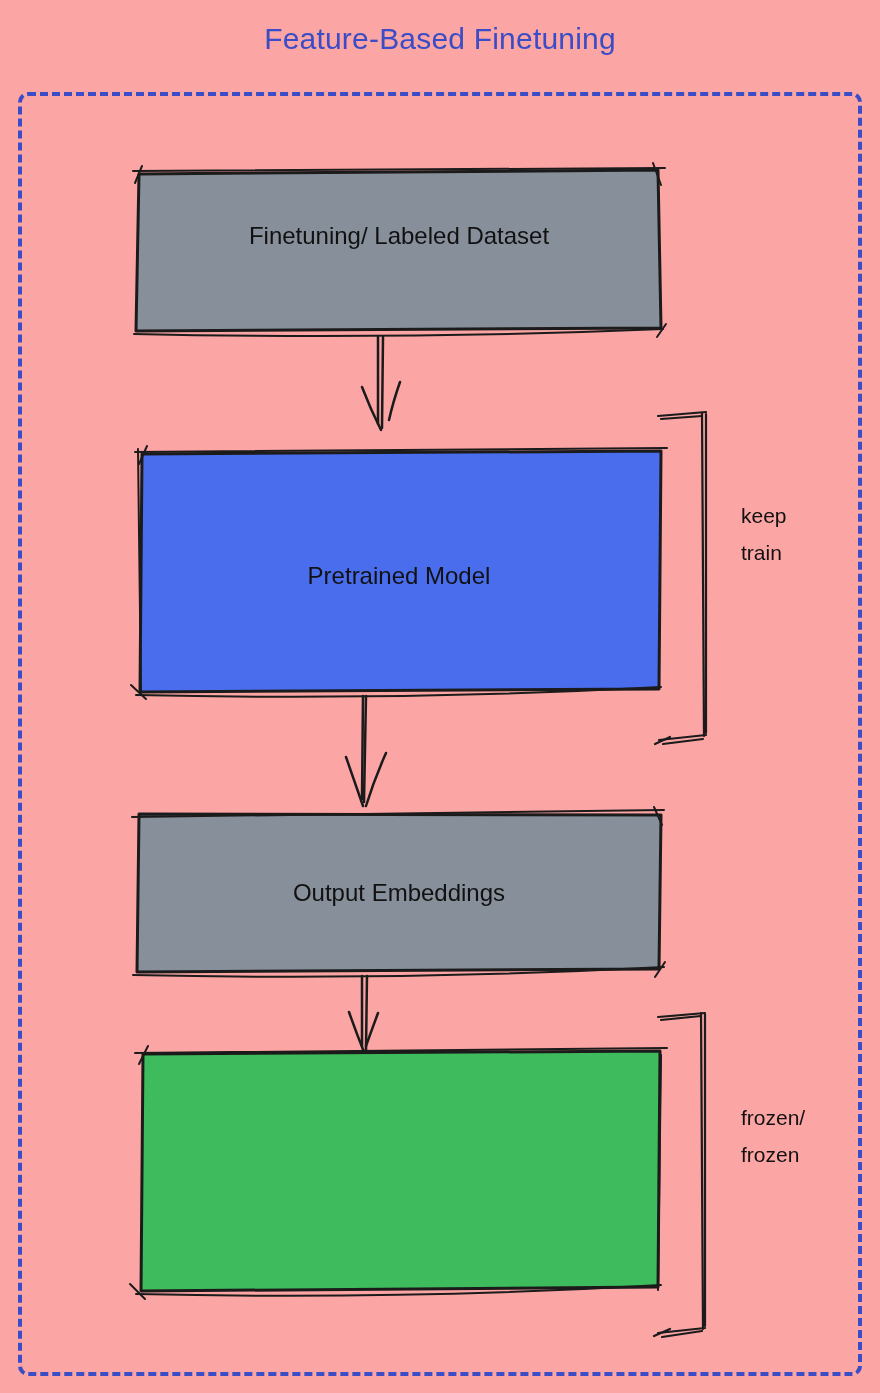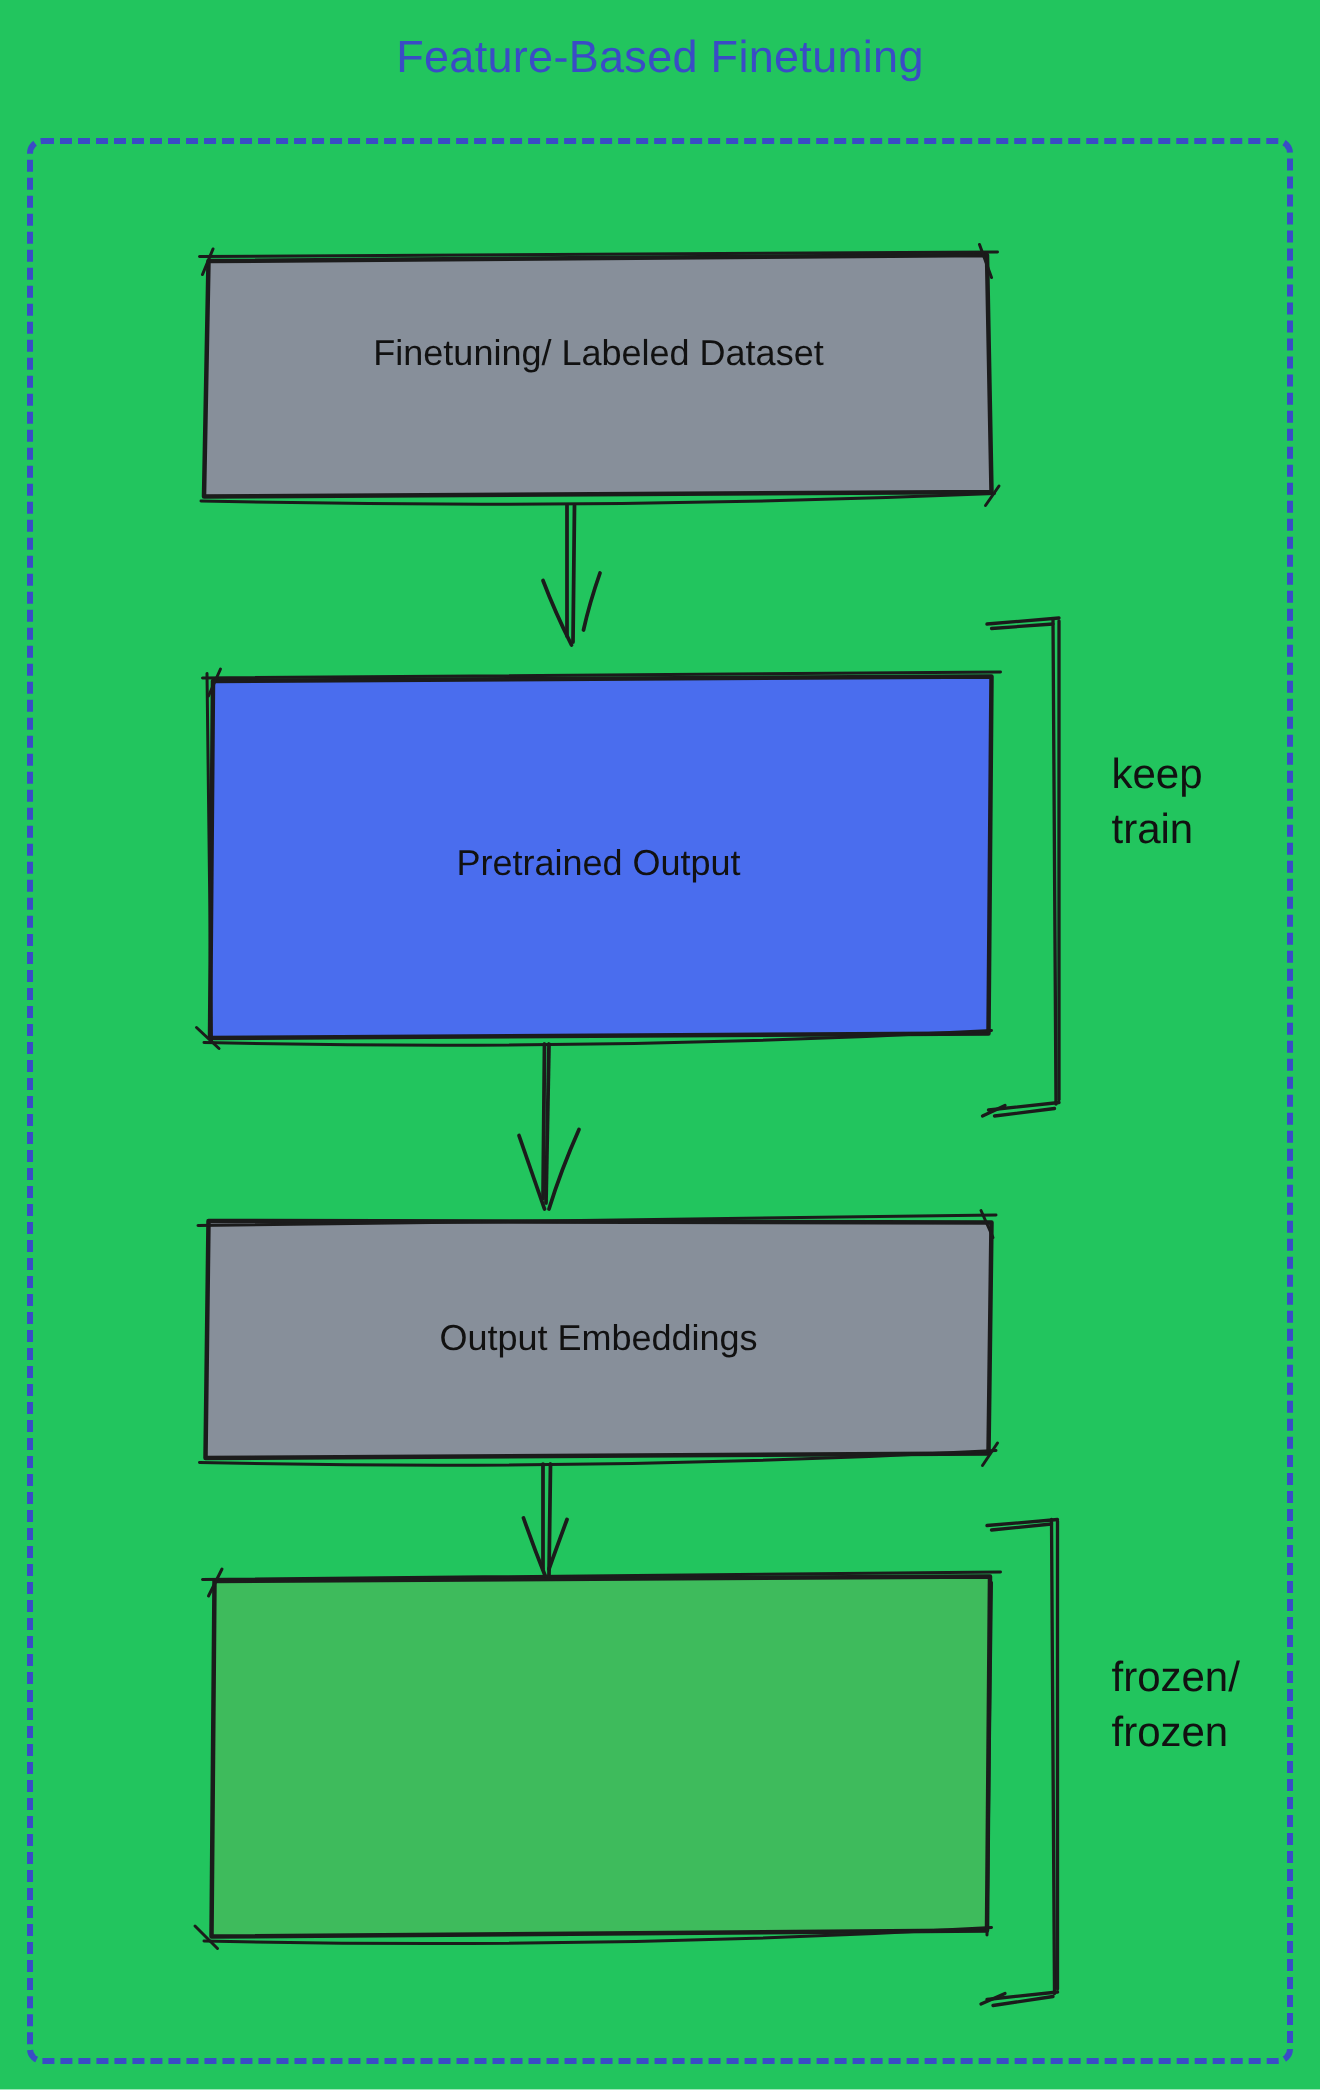--- a/index.html
+++ b/index.html
@@ -5,21 +5,21 @@
   html, body {
     margin: 0;
     padding: 0;
     background: #ffffff;
     font-family: "Liberation Sans", sans-serif;
   }
   .canvas {
     position: relative;
     width: 880px;
     height: 1393px;
-    background: #22c55e;
+    background: #fca5a5;
     overflow: hidden;
   }
   .title {
     position: absolute;
     top: 20px;
     left: 0;
     width: 880px;
     text-align: center;
     font-size: 30px;
     line-height: 38px;
@@ -52,21 +52,21 @@
     color: #111111;
     white-space: nowrap;
   }
   .label-dataset    { top: 219px; }
   .label-pretrained { top: 559px; }
   .label-embeddings { top: 876px; }
   .label-classifier { top: 1158px; }
   .annotation {
     position: absolute;
     left: 741px;
-    font-size: 28px;
+    font-size: 21px;
     line-height: 37px;
     color: #111111;
   }
   .annotation span { display: block; }
   .anno-keep-frozen  { top: 497px; }
   .anno-train-update { top: 1099px; }
 </style>
 </head>
 <body>
 
@@ -152,21 +152,21 @@
         <path d="M705 1014 L705 1326"></path>
         <path d="M658 1333 L705 1328"></path>
         <path d="M662 1337 L702 1331"></path>
         <path d="M654 1336 L670 1329"></path>
       </g>
     </g>
   </svg>
 
   <div class="box-label label-dataset">Finetuning/ Labeled Dataset</div>
 
-  <div class="box-label label-pretrained">Pretrained Output</div>
+  <div class="box-label label-pretrained">Pretrained Model</div>
 
   <div class="box-label label-embeddings">Output Embeddings</div>
 
 
   <div class="annotation anno-keep-frozen">
     <span>keep</span>
     <span>train</span>
   </div>
 
   <div class="annotation anno-train-update">

